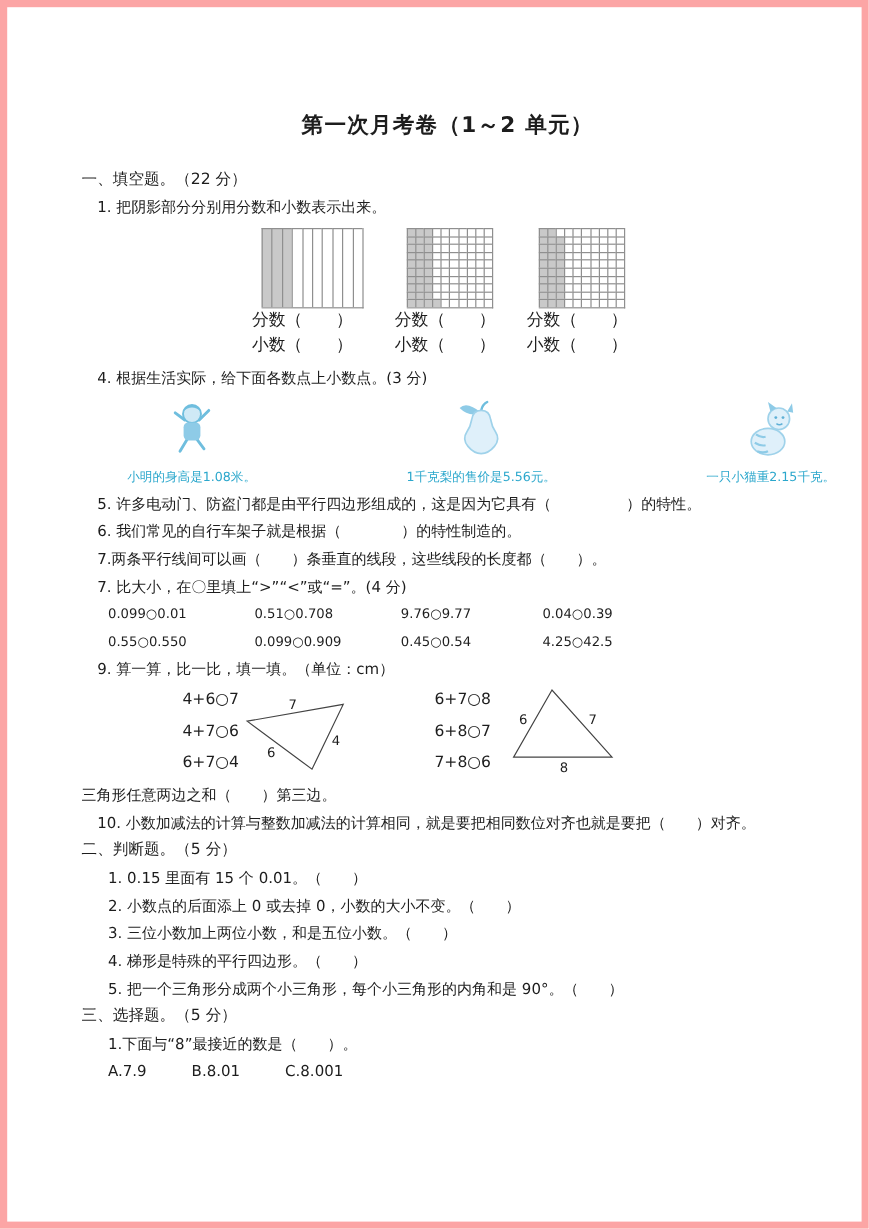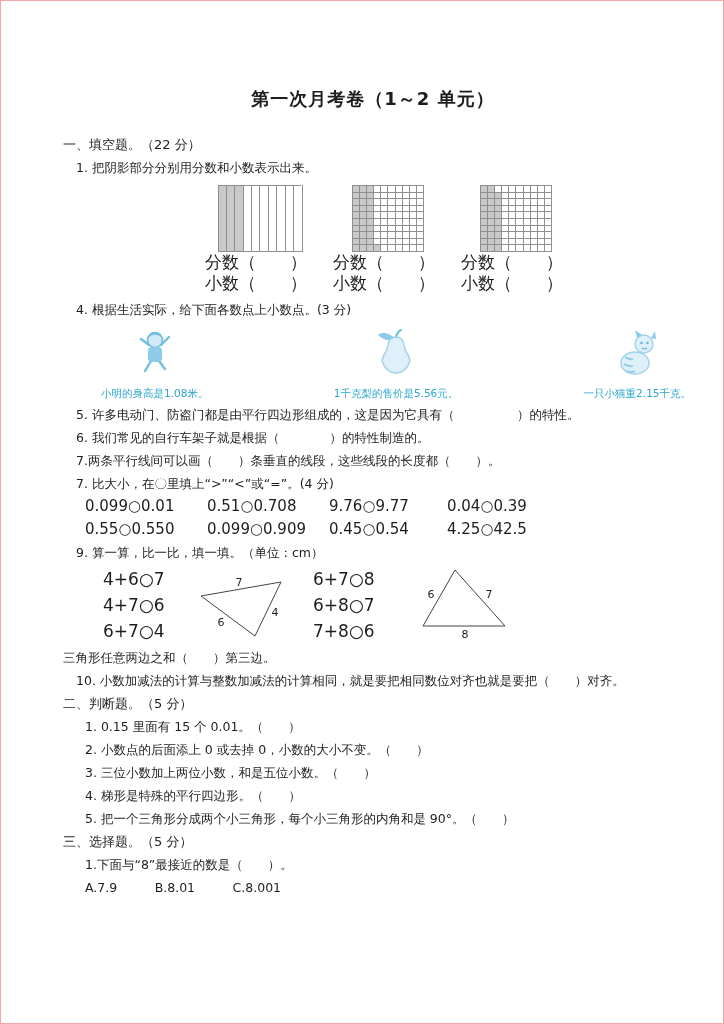--- a/index.html
+++ b/index.html
@@ -2,21 +2,21 @@
 <html><head>
 <meta charset="utf-8">
 <style>
   * { margin:0; padding:0; box-sizing:border-box; }
   html,body { background:#ffffff; }
   .page {
     position:relative;
     width:724px; height:1024px;
     margin:0 auto;
     background:#ffffff;
-    border:1px solid #fca5a5;
+    border:6px solid #fca5a5;
     font-family:"DejaVu Sans","Liberation Sans",sans-serif;
     color:#1d1d1d;
     padding:86px 40px 0 62px;
     overflow:hidden;
   }
   .title {
     text-align:center;
     font-size:18px;
     font-weight:bold;
     letter-spacing:1px;
@@ -44,52 +44,52 @@
     display:grid;
     border-right:1px solid #8f8f8f;
     border-bottom:1px solid #8f8f8f;
     background:#fff;
   }
   .sq-grid .cell {
     border-left:1px solid #8f8f8f;
     border-top:1px solid #8f8f8f;
   }
   .sq-grid .cell.shaded { background:#c9c9c9; }
-  .grid-label { font-size:17px; line-height:21px; align-self:flex-start; margin-left:-8px; }
+  .grid-label { font-size:14px; line-height:21px; align-self:flex-start; margin-left:-8px; }
   
   .illus-row {
     display:flex;
     margin:6px 0 2px 38px;
     width:590px;
     justify-content:space-between;
   }
   .illus { display:flex; flex-direction:column; align-items:center; }
   .illus .caption {
     font-size:10.5px;
     line-height:16px;
     margin-top:2px;
   }
   
   .compare-grid {
     display:grid;
     grid-template-columns:122px 122px 118px 150px;
     margin-left:22px;
-    font-size:15px;
+    font-size:11px;
     line-height:23px;
   }
   .compare-grid span { white-space:nowrap; }
   
   .q9-row {
     display:flex;
     align-items:flex-start;
     margin-left:40px;
     margin-top:2px;
   }
   .eq-col { display:flex; flex-direction:column; width:92px; }
-  .eq-col .eq { font-size:17px; line-height:26px; white-space:nowrap; }
+  .eq-col .eq { font-size:13px; line-height:26px; white-space:nowrap;margin-left:44px; }
   .tri-box { margin-top:8px; }
   .tri-box svg text { font-size:11px; fill:#1d1d1d; font-family:"DejaVu Sans",sans-serif; }
   .tri-box svg polygon { fill:none; stroke:#444; stroke-width:1; }
   .judge-items .line, .choice-block .line { margin-left:22px; }
 </style>
 </head>
 <body>
 
 <div class="page">
 

